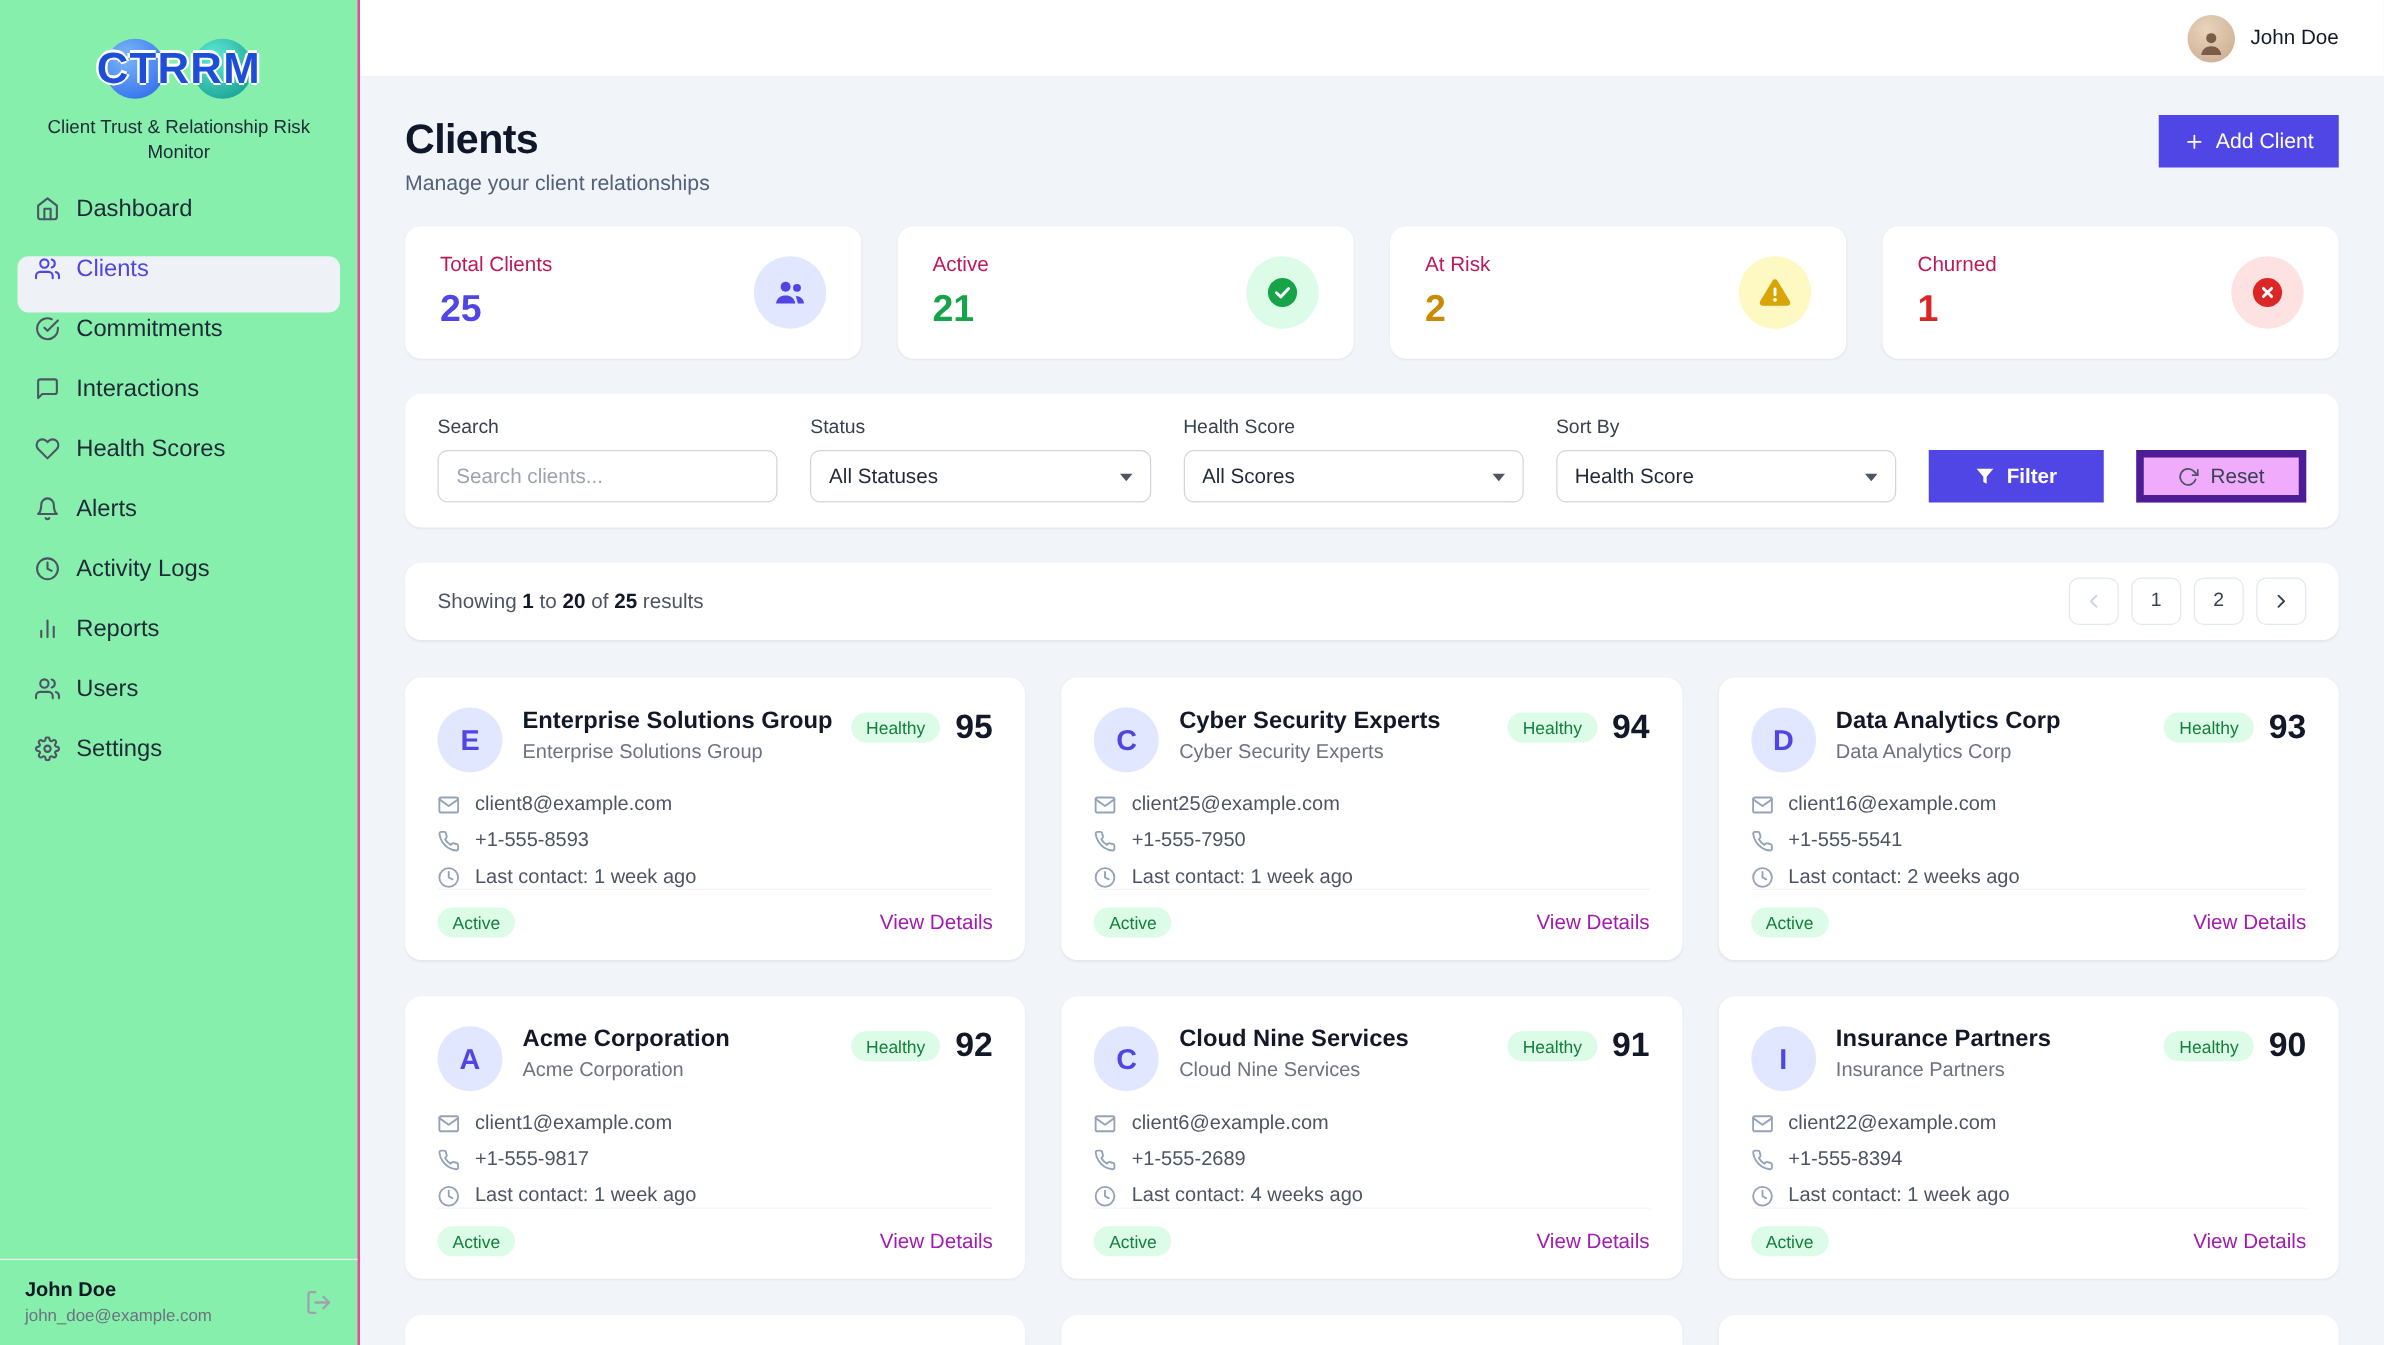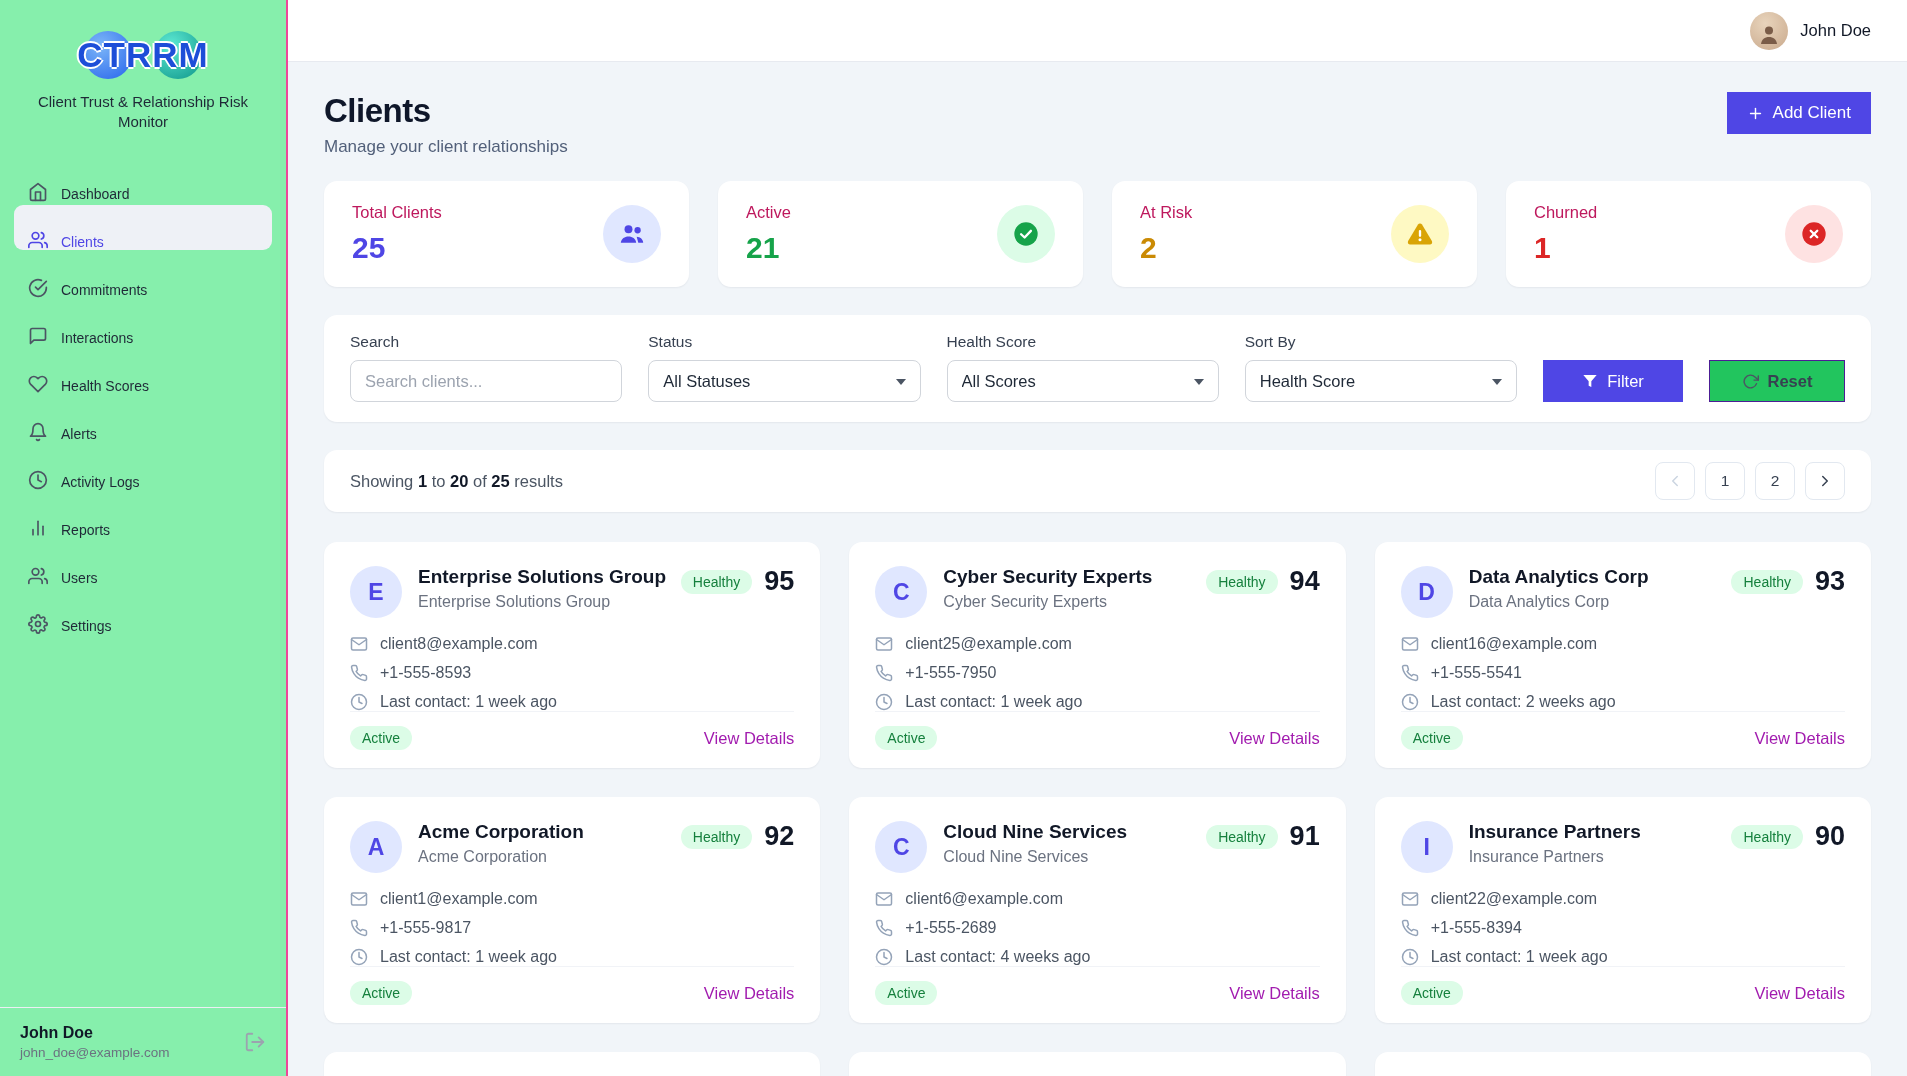--- a/index.html
+++ b/index.html
@@ -13,21 +13,21 @@
   .sidebar{width:288px;background:#86efac;border-right:2px solid #ec4899;display:flex;flex-direction:column;flex:none}
   .logo-wrap{padding:26px 18px 10px;display:flex;flex-direction:column;align-items:center}
   .logo-mark{position:relative;width:170px;height:58px;display:flex;align-items:center;justify-content:center}
   .logo-circle{position:absolute;width:48px;height:48px;border-radius:50%;top:5px}
   .logo-circle.blue{left:26px;background:radial-gradient(circle at 35% 30%,#7cb6f8,#2563eb)}
   .logo-circle.teal{right:26px;background:radial-gradient(circle at 35% 30%,#5eead4,#0d9488)}
   .logo-text{position:relative;font-size:35px;font-weight:800;letter-spacing:1px;color:#1d4ed8;
     text-shadow:-2px 0 0 #fff,2px 0 0 #fff,0 2px 0 #fff,0 -2px 0 #fff}
   .logo-subtitle{margin-top:8px;font-size:15px;font-weight:500;color:#1f2937;text-align:center;line-height:1.35;max-width:230px}
   .nav{padding:14px 14px 0;display:flex;flex-direction:column;gap:3px}
-  .nav-item{display:flex;align-items:flex-end;gap:13px;height:45px;padding:0 14px;border-radius:9px;font-size:14px;color:#1f2937;cursor:pointer}
+  .nav-item{display:flex;align-items:flex-start;gap:13px;height:45px;padding:0 14px;border-radius:9px;font-size:19px;color:#1f2937;cursor:pointer}
   .nav-item .ic{width:20px;height:20px;color:#4b5563}
   .nav-item.active{background:#eef1f6;color:#4f46e5;font-weight:500}
   .nav-item.active .ic{color:#4f46e5}
   .sidebar-user{margin-top:auto;border-top:1px solid #eceff3;padding:16px 20px;display:flex;align-items:center;justify-content:space-between}
   .sidebar-user-name{font-size:16px;font-weight:700;color:#111827}
   .sidebar-user-email{font-size:13.5px;color:#6b7280;margin-top:3px}
   .logout-btn{width:22px;height:22px;color:#9ca3af;cursor:pointer}
 
   
   .main{flex:1;display:flex;flex-direction:column;min-width:0}
@@ -61,23 +61,23 @@
   .bg-red{background:#fee2e2}
 
   .filter-card{background:#fff;border-radius:13px;box-shadow:0 1px 2px rgba(16,24,40,.06);padding:18px 26px 20px;display:flex;gap:26px;align-items:flex-end;margin-bottom:28px}
   .field{display:flex;flex-direction:column;flex:1;min-width:0}
   .field-label{font-size:15.5px;font-weight:500;color:#374151;margin-bottom:9px}
   .text-input,.select{height:42px;border:1px solid #d1d5db;border-radius:8px;background:#fff;font-size:16.5px;font-family:inherit;color:#111827;padding:0 14px;width:100%}
   .text-input::placeholder{color:#9ca3af}
   .select-wrap{position:relative}
   .select{appearance:none;-webkit-appearance:none;padding-right:38px;color:#1f2937}
   .select-wrap::after{content:"";position:absolute;right:15px;top:50%;margin-top:-2px;border-left:5px solid transparent;border-right:5px solid transparent;border-top:6px solid #4b5563;pointer-events:none}
-  .btn-filter{background:#4f46e5;color:#fff;font-size:16.5px;font-weight:400;height:42px;padding:0 36px;flex:none;width:140px;justify-content:center}
+  .btn-filter{background:#4f46e5;color:#fff;font-size:16.5px;font-weight:700;height:42px;padding:0 36px;flex:none;width:140px;justify-content:center}
   .btn-filter .ic{width:16px;height:16px}
-  .btn-reset{background:#22c55e;border:1px solid #4c1d95;color:#374151;font-size:16.5px;font-weight:700;height:42px;padding:0 22px;flex:none;width:136px;justify-content:center}
+  .btn-reset{background:#f0abfc;border:6px solid #4c1d95;color:#374151;font-size:16.5px;font-weight:400;height:42px;padding:0 22px;flex:none;width:136px;justify-content:center}
   .btn-reset .ic{width:17px;height:17px;color:#4b5563}
 
   .results-bar{background:#fff;border-radius:13px;box-shadow:0 1px 2px rgba(16,24,40,.06);padding:12px 26px;display:flex;align-items:center;justify-content:space-between;margin-bottom:30px}
   .results-text{font-size:16.5px;color:#4b5563}
   .results-text b{color:#111827}
   .pagination{display:flex;align-items:center;gap:10px}
   .page-btn{min-width:40px;height:38px;border:1px solid #e2e8f0;border-radius:8px;background:#fff;display:flex;align-items:center;justify-content:center;font-size:15.5px;color:#374151;cursor:pointer;font-family:inherit}
   .page-btn .ic{width:18px;height:18px}
   .page-btn.disabled{color:#cbd5e1;cursor:default}
 

